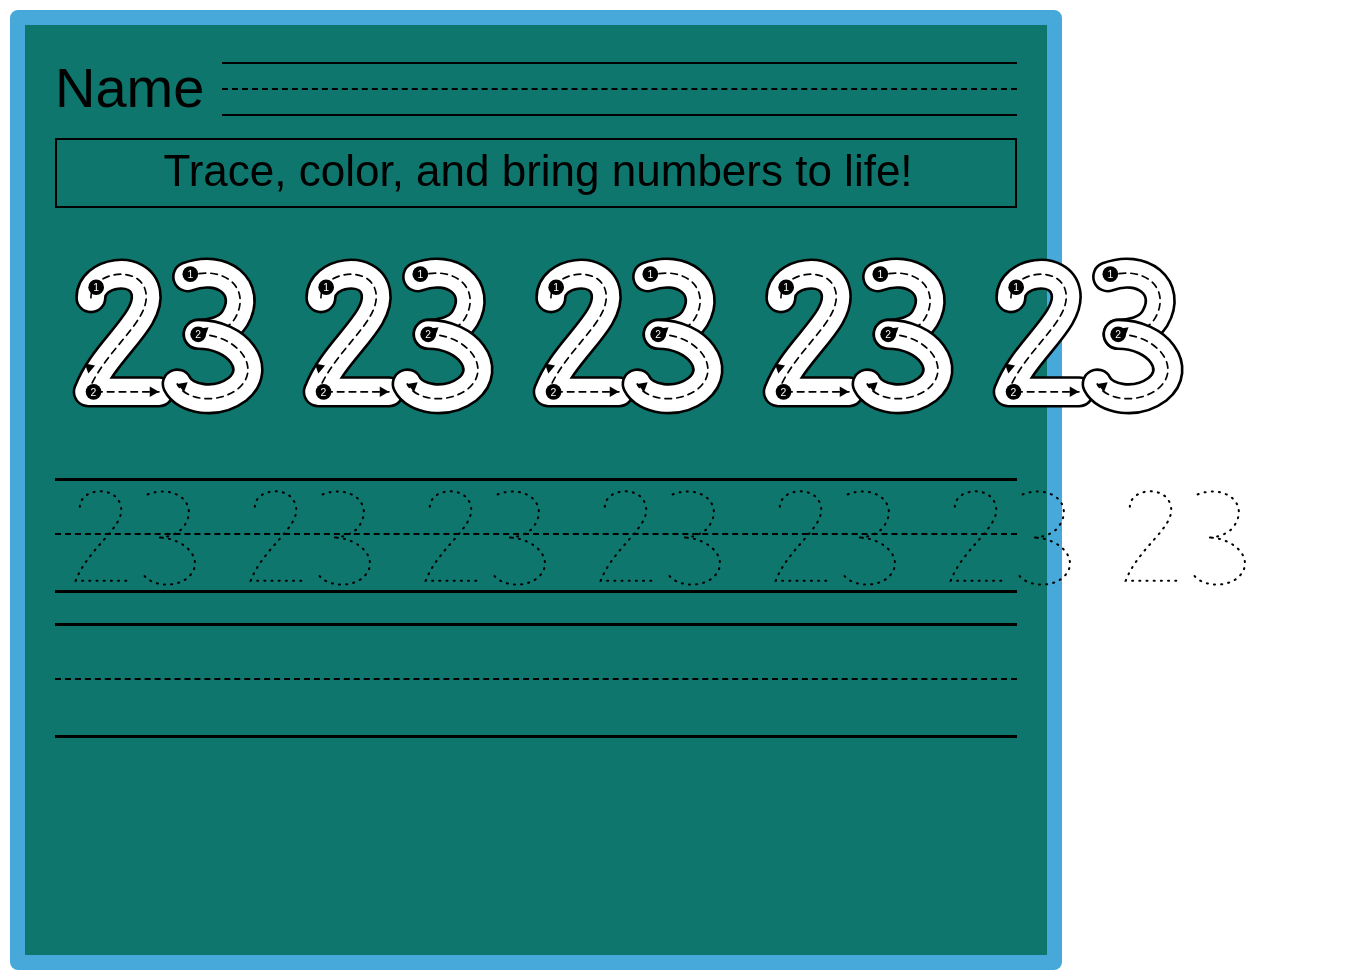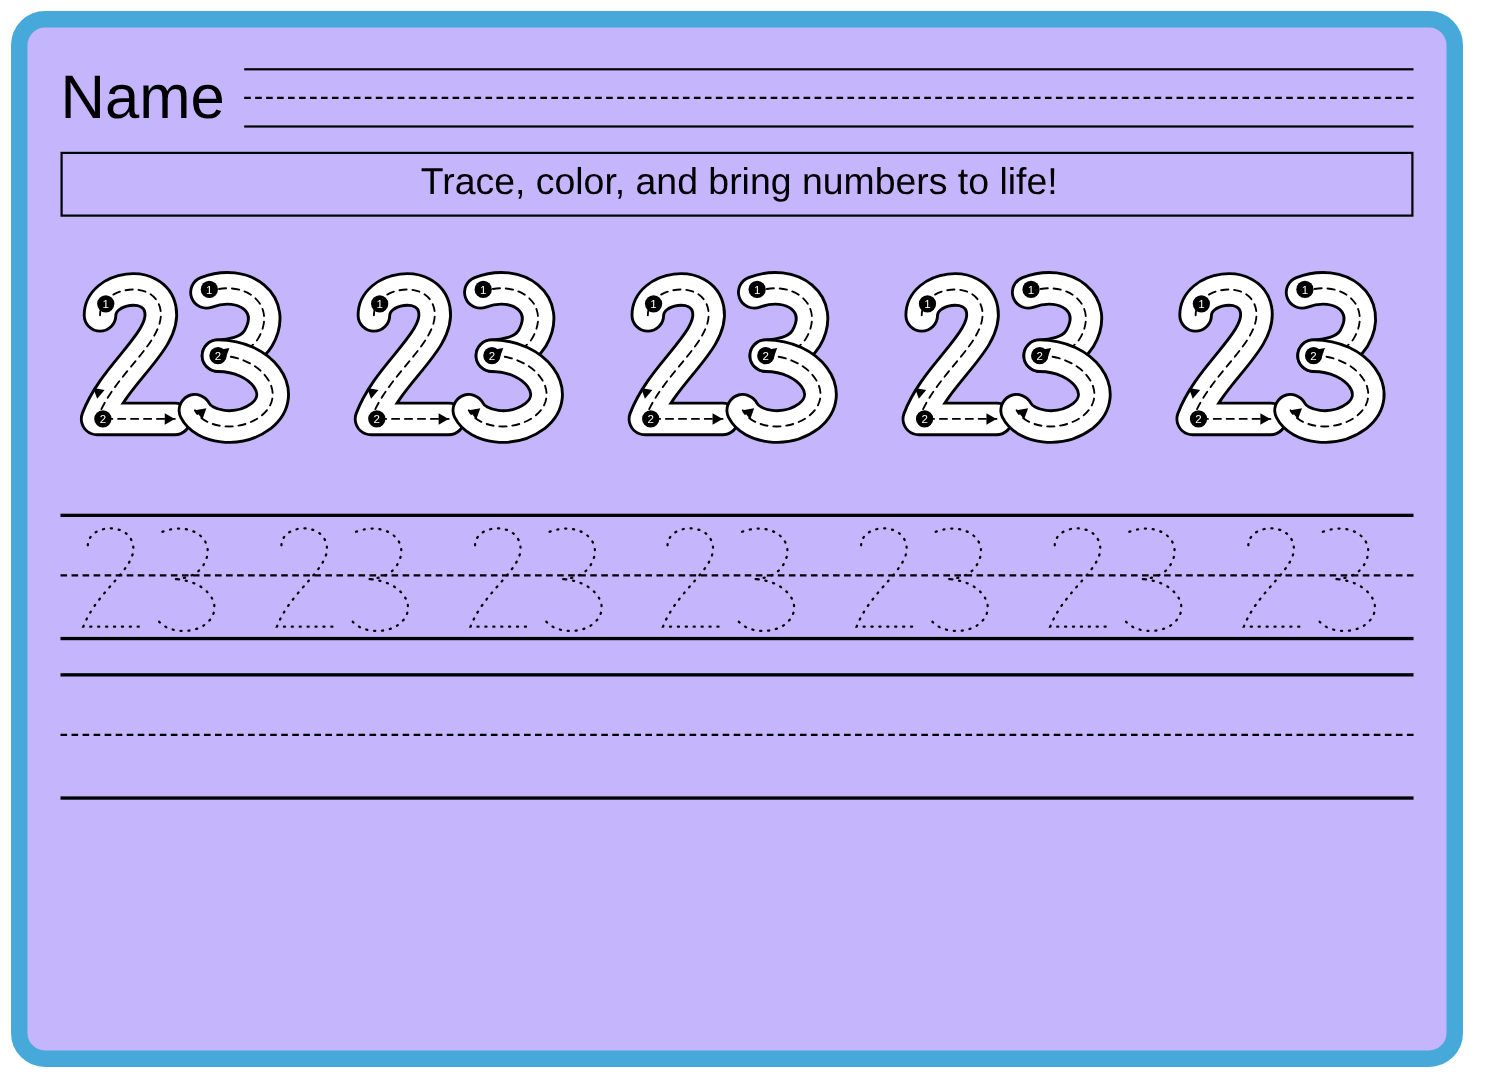--- a/index.html
+++ b/index.html
@@ -5,45 +5,45 @@
   * { box-sizing: border-box; margin: 0; padding: 0; }
   body {
     width: 1350px; height: 980px;
     background: #fff;
     font-family: "Segoe UI", Arial, sans-serif;
     position: relative;
   }
   .frame {
     position: absolute;
     left: 10px; top: 10px;
-    width: 1320px; height: 960px;
+    width: 1052px; height: 960px;
     border: 15px solid #46a9d9;
-    border-radius: 31px;
-    background: #c4b5fd;
+    border-radius: 8px;
+    background: #0f766e;
     padding: 30px 30px 20px 30px;
   }
   .name-row {
     display: flex; align-items: center; gap: 18px;
     margin-bottom: 18px;
   }
   .name-label {
     font-size: 56px; color: #000;
     font-weight: 400;
   }
   .name-lines {
     flex: 1; position: relative; height: 60px;
   }
   .name-lines .solid-top { position:absolute; left:0; right:0; top:4px; border-top:2px solid #000; }
   .name-lines .dash-mid  { position:absolute; left:0; right:0; top:30px; border-top:2px dashed #000; }
   .name-lines .solid-bot { position:absolute; left:0; right:0; top:56px; border-top:2px solid #000; }
 
   .instruction-box {
     border: 2px solid #000;
     text-align: center;
-    font-size: 34px;
+    font-size: 44px;
     padding: 6px 0 10px 4px;
     margin: 0 0 40px 0;
     color: #000;
   }
 
   .trace-row {
     display:flex; justify-content:space-between; align-items:center;
     padding: 0 2px;
     margin-bottom: 60px;
   }

